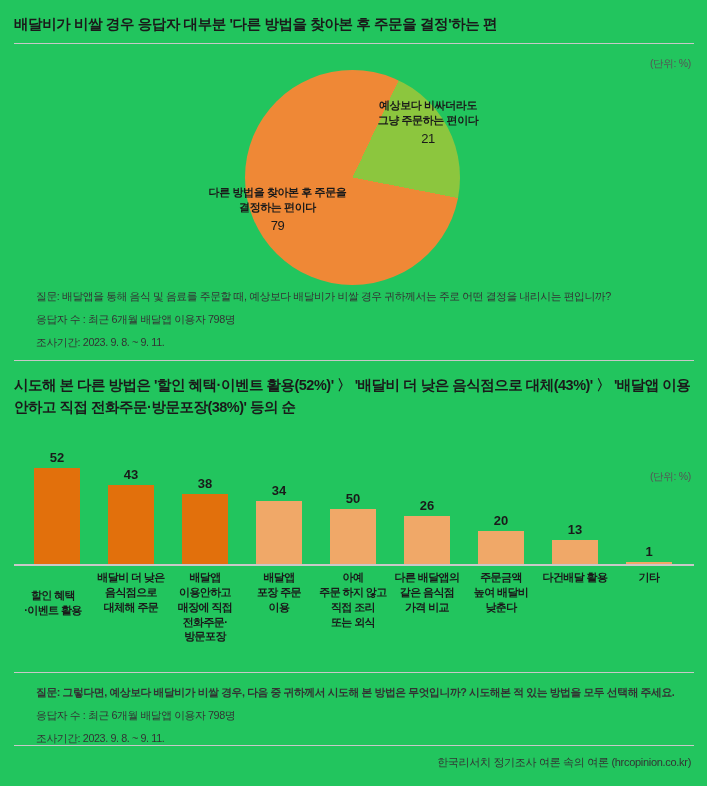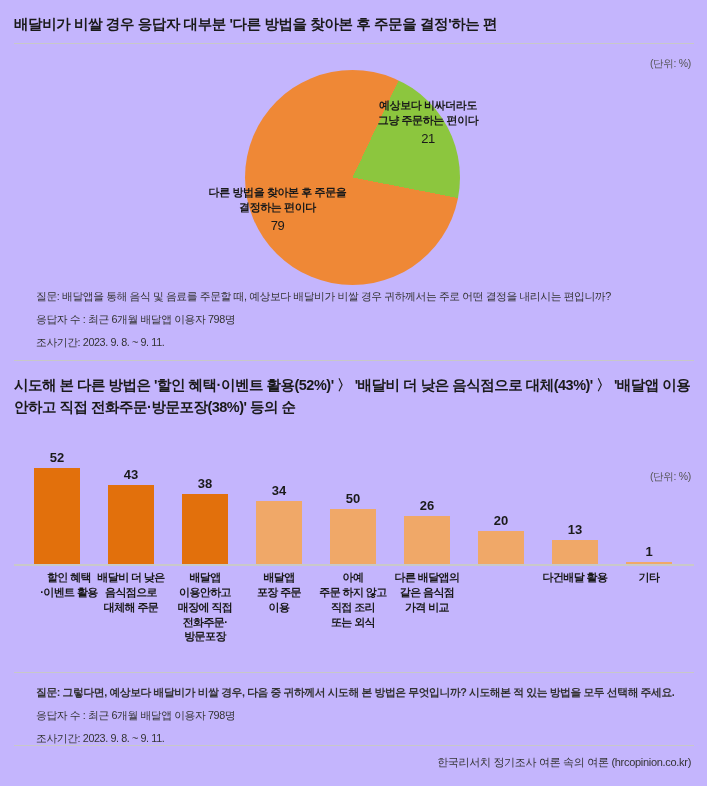--- a/index.html
+++ b/index.html
@@ -8,21 +8,21 @@
     background: #ffffff;
   }
   body {
     font-family: "Liberation Sans", sans-serif;
     color: #231f20;
   }
   .page {
     position: relative;
     width: 707px;
     height: 786px;
-    background: #c4b5fd;
+    background: #22c55e;
     overflow: hidden;
     box-sizing: border-box;
   }
 
   
   .headline {
     position: absolute;
     left: 14px;
     top: 14px;
     width: 680px;
@@ -248,26 +248,27 @@
         <div class="bar-val">13</div>
         <div class="bar" style="height: 24px; background: rgb(240, 168, 104);"></div>
       </div>
       <div class="bar-col" style="left: 612px;">
         <div class="bar-val">1</div>
         <div class="bar" style="height: 2px; background: rgb(240, 168, 104);"></div>
       </div>
     </div>
   <div class="baseline"></div>
   <div class="cat-row" id="cats">
-      <div class="cat" style="left: 16px;">할인 혜택<br>·이벤트 활용</div>
+      <div class="cat" style="left: 0; margin-top: 18px;">할인 혜택<br>·이벤트 활용</div>
       <div class="cat" style="left: 78px;">배달비 더 낮은<br>음식점으로<br>대체해 주문</div>
       <div class="cat" style="left: 152px;">배달앱<br>이용안하고<br>매장에 직접<br>전화주문·<br>방문포장</div>
       <div class="cat" style="left: 226px;">배달앱<br>포장 주문<br>이용</div>
       <div class="cat" style="left: 374px;">다른 배달앱의<br>같은 음식점<br>가격 비교</div>
       <div class="cat" style="left: 300px;">아예<br>주문 하지 않고<br>직접 조리<br>또는 외식</div>
+      <div class="cat" style="left: 448px;">주문금액<br>높여 배달비<br>낮춘다</div>
       <div class="cat" style="left: 522px;">다건배달 활용</div>
       <div class="cat" style="left: 596px;">기타</div>
     </div>
 
   <div class="divider div2"></div>
 
   <div class="foot f2-q bold">질문: 그렇다면, 예상보다 배달비가 비쌀 경우, 다음 중 귀하께서 시도해 본 방법은 무엇입니까? 시도해본 적 있는 방법을 모두 선택해 주세요.</div>
   <div class="foot f2-r">응답자 수 : 최근 6개월 배달앱 이용자 798명</div>
   <div class="foot f2-p">조사기간: 2023. 9. 8. ~ 9. 11.</div>
 

